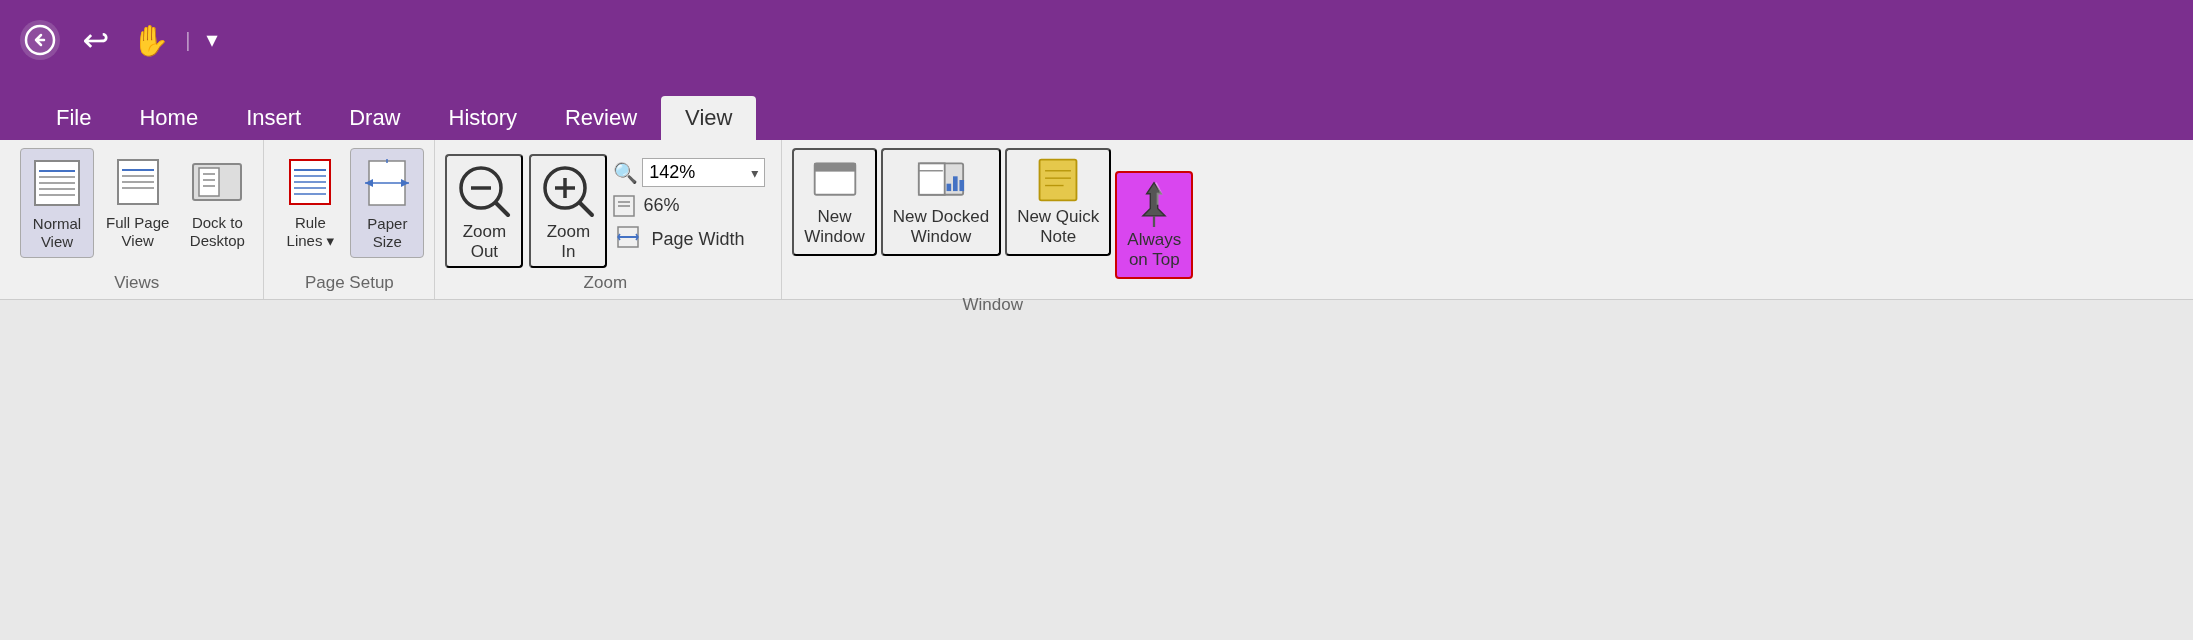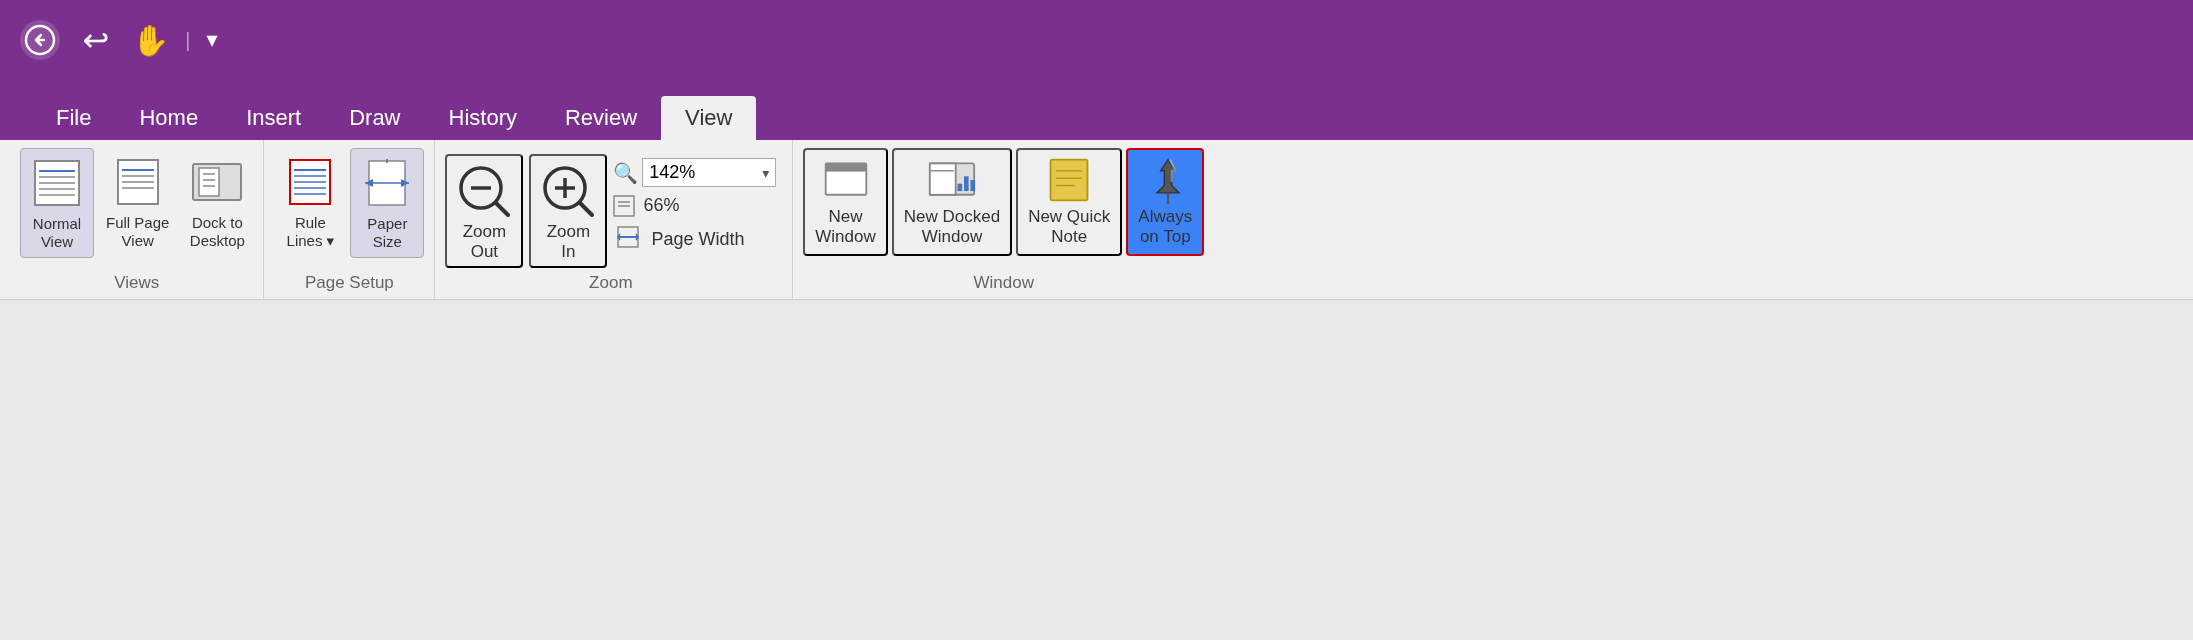--- a/index.html
+++ b/index.html
@@ -174,21 +174,21 @@
       font-size: 17px;
       color: #333;
       text-align: center;
     }
 
     .zoom-input-box {
       border: 1px solid #aaa;
       background: white;
       padding: 3px 6px;
       font-size: 18px;
-      width: 134px;
+      width: 123px;
       display: flex;
       align-items: center;
       justify-content: space-between;
       cursor: pointer;
     }
 
     .zoom-dropdown-arrow {
       font-size: 14px;
       color: #555;
     }
@@ -475,21 +475,21 @@
             <svg width="52" height="52" viewBox="0 0 52 52">
               <rect x="6" y="4" width="40" height="44" fill="#E5C84B" stroke="#B8960A" stroke-width="2" rx="2"></rect>
               <line x1="12" y1="16" x2="40" y2="16" stroke="#B8960A" stroke-width="1.5"></line>
               <line x1="12" y1="24" x2="40" y2="24" stroke="#B8960A" stroke-width="1.5"></line>
               <line x1="12" y1="32" x2="32" y2="32" stroke="#B8960A" stroke-width="1.5"></line>
             </svg>
           </div>
           <span class="btn-label">New Quick<br>Note</span>
         </button>
 
-        <button class="small-ribbon-btn" style="min-height:100px; display:flex; flex-direction:column; align-items:flex-end; justify-content:flex-start; padding:6px 10px; border: 2px solid #cc0000; background:#3b82f6; border-radius:4px;">
+        <button class="small-ribbon-btn" style="min-height:100px; display:flex; flex-direction:column; align-items:center; justify-content:flex-start; padding:6px 10px; border: 2px solid #cc0000; background:#d946ef; border-radius:4px;margin-top:23px;">
           <div class="icon-area svg-icon">
             <svg width="52" height="52" viewBox="0 0 52 52">
 
               <path d="M26 4 L34 16 L30 16 L30 32 L38 40 L14 40 L22 32 L22 16 L18 16 Z" fill="#555" stroke="#333" stroke-width="1.5"></path>
               <line x1="26" y1="40" x2="26" y2="52" stroke="#555" stroke-width="2.5"></line>
 
               <path d="M28 4 L34 16 L30 16 L30 28" fill="none" stroke="rgba(255,255,255,0.4)" stroke-width="2"></path>
             </svg>
           </div>
           <span class="btn-label">Always<br>on Top</span>

